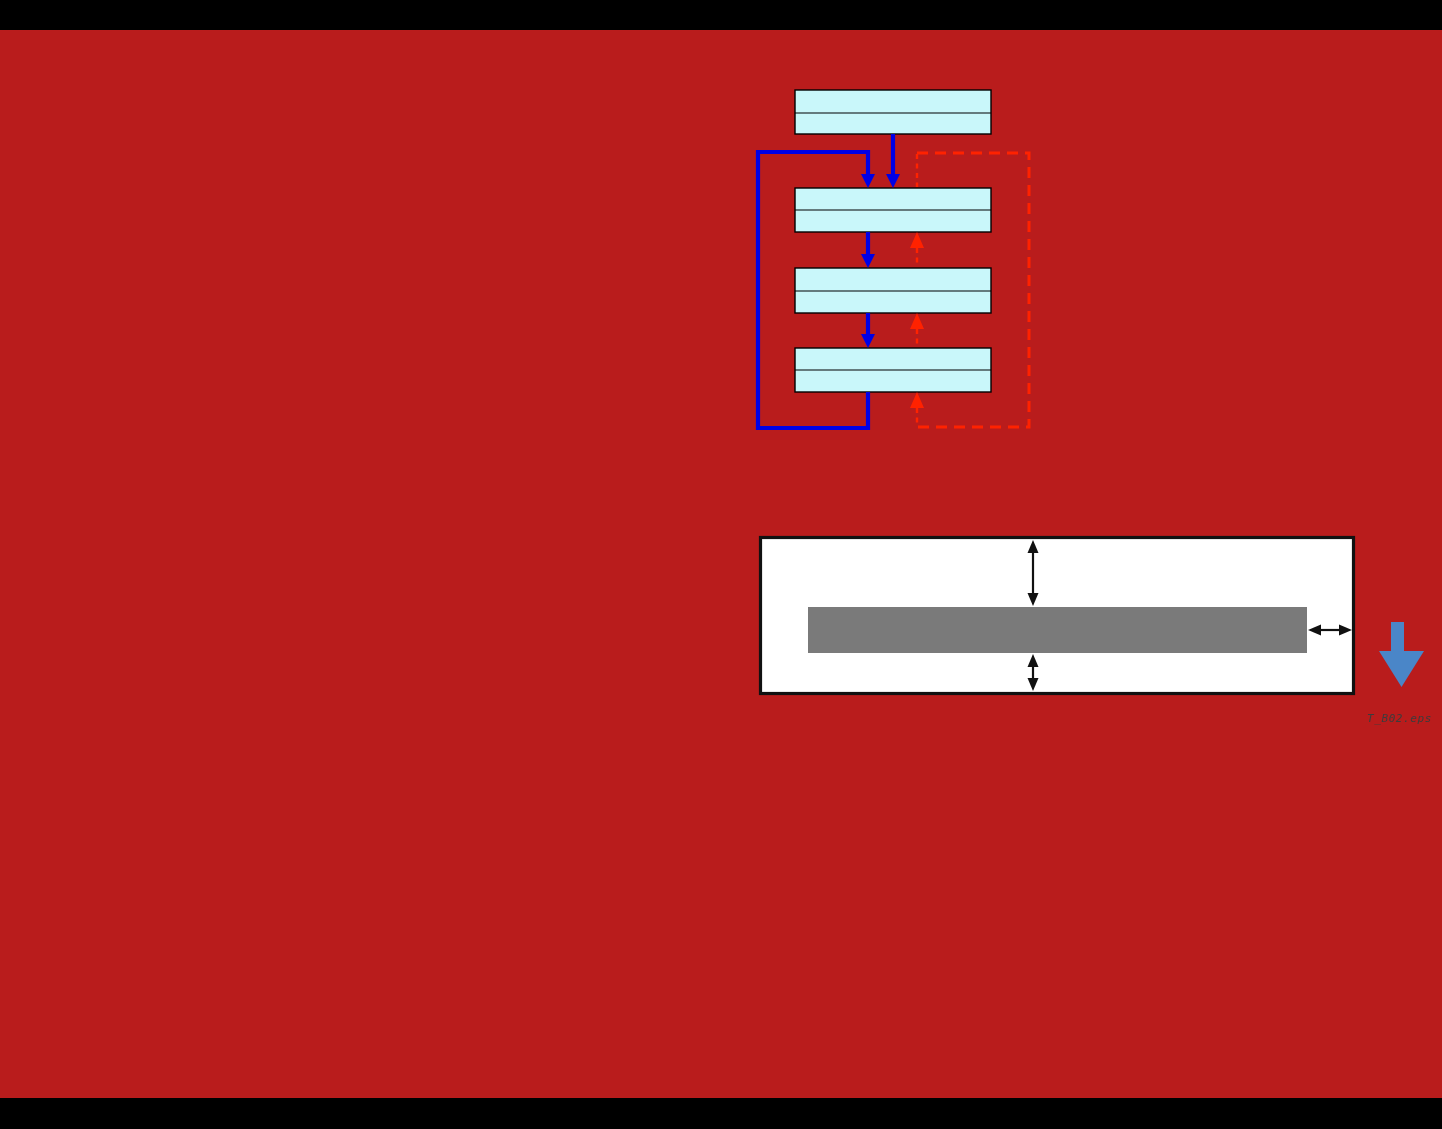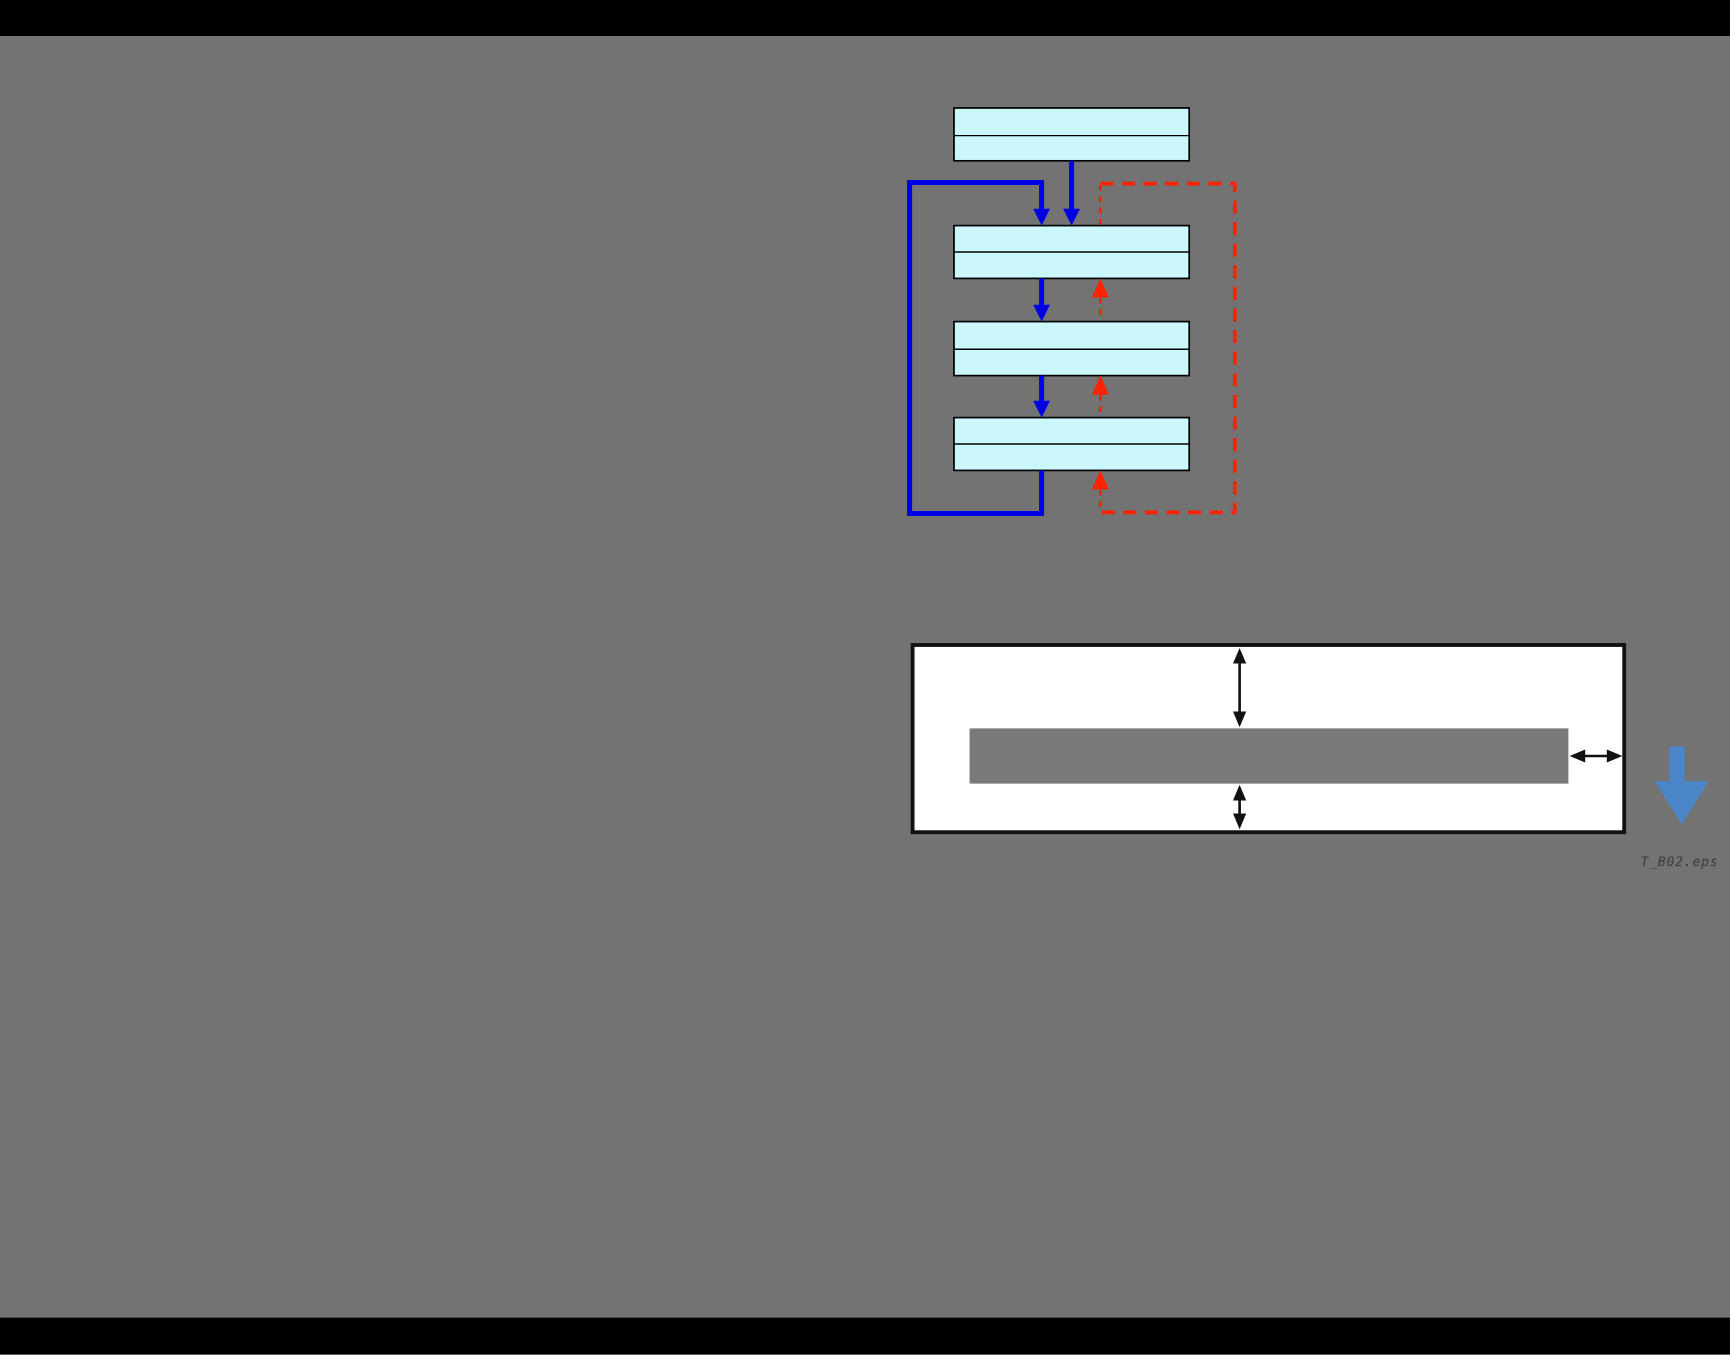--- a/index.html
+++ b/index.html
@@ -1,16 +1,16 @@
 <!DOCTYPE html>
 <html><head>
 <meta charset="utf-8">
 <style>
   html,body{margin:0;padding:0;background:#ffffff;}
-  .page{position:relative;width:1442px;height:1129px;background:#737373;overflow:hidden;
+  .page{position:relative;width:1442px;height:1129px;background:#b91c1c;overflow:hidden;
         font-family:"DejaVu Sans", sans-serif;}
   .page svg{position:absolute;left:0;top:0;display:block;}
 
   
   .flow-box{stroke:#000000;stroke-width:1.4;}
   .box-divider{stroke:#000000;stroke-width:1.2;}
   .blue-line{fill:none;stroke-width:4.2;stroke-linejoin:miter;}
   .arrow-head{stroke:none;}
   .red-long{fill:none;stroke-width:3;stroke-dasharray:11 7;}
   .red-short{fill:none;stroke-width:2.4;stroke-dasharray:5 4.5;}

